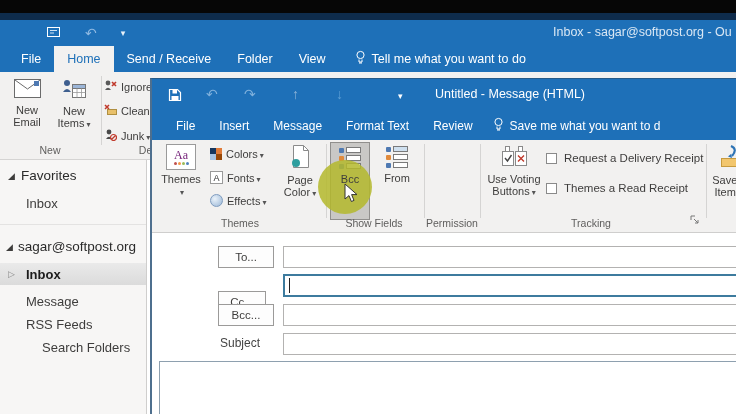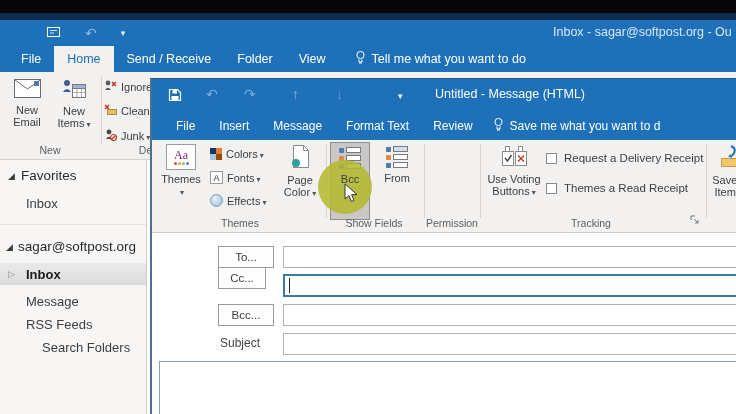--- a/index.html
+++ b/index.html
@@ -359,21 +359,21 @@
       <div class="abs" id="click-hl" style="left:166px;top:20px"></div>
     </div>
 
     <div class="abs" id="c-form">
 
       <div class="fbtn" style="left:66px;top:13px;width:56px;height:22px">
           <span>To...</span>
         </div>
       <input class="ffield" style="left: 131px; top: 13px; right: -4px;" value="">
 
-      <div class="fbtn" style="left:66px;top:34px;width:48px;height:22px">
+      <div class="fbtn" style="left:66px;top:58px;width:48px;height:22px">
           <span>Cc...</span>
         </div>
       <div class="ffield" id="cc-field" style="left:131px;top:41px;right:-4px;height:23px">
         <span class="abs" style="left:4px;top:2px;width:1px;height:15px;background:#222"></span>
       </div>
 
       <div class="fbtn" style="left:66px;top:71px;width:56px;height:22px">
           <span>Bcc...</span>
         </div>
       <input class="ffield" style="left: 131px; top: 71px; right: -4px;" value="">

